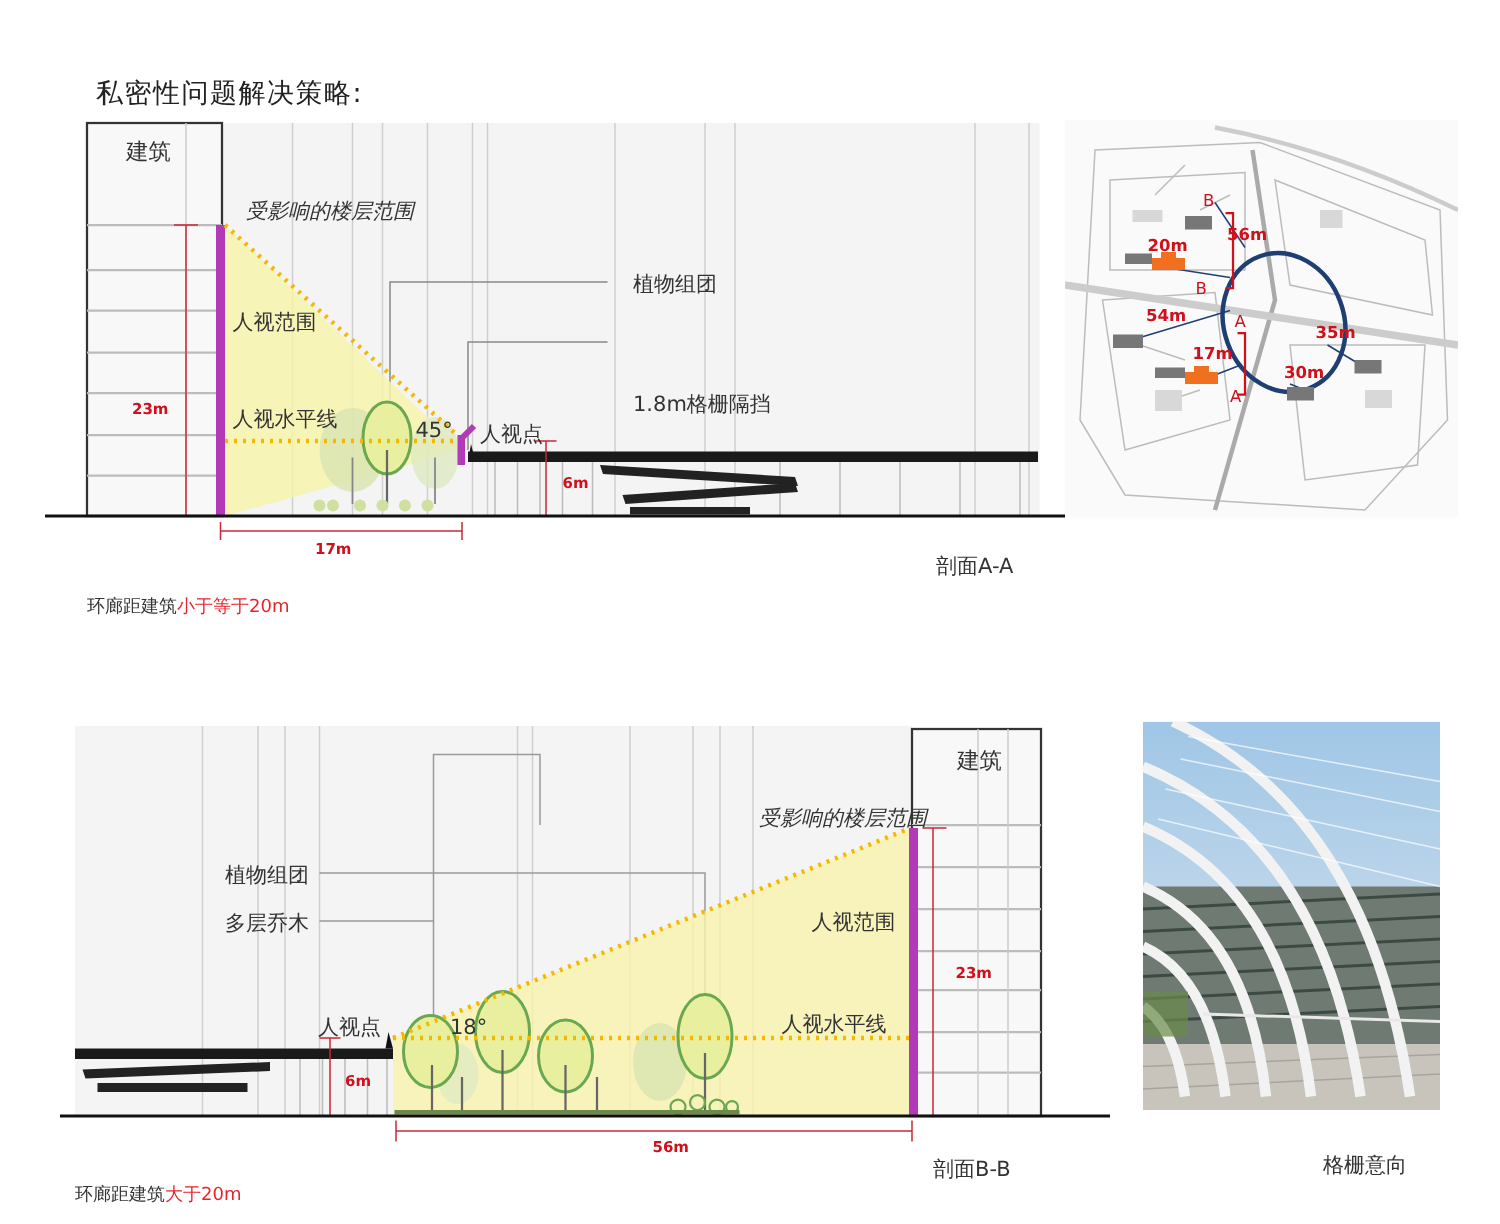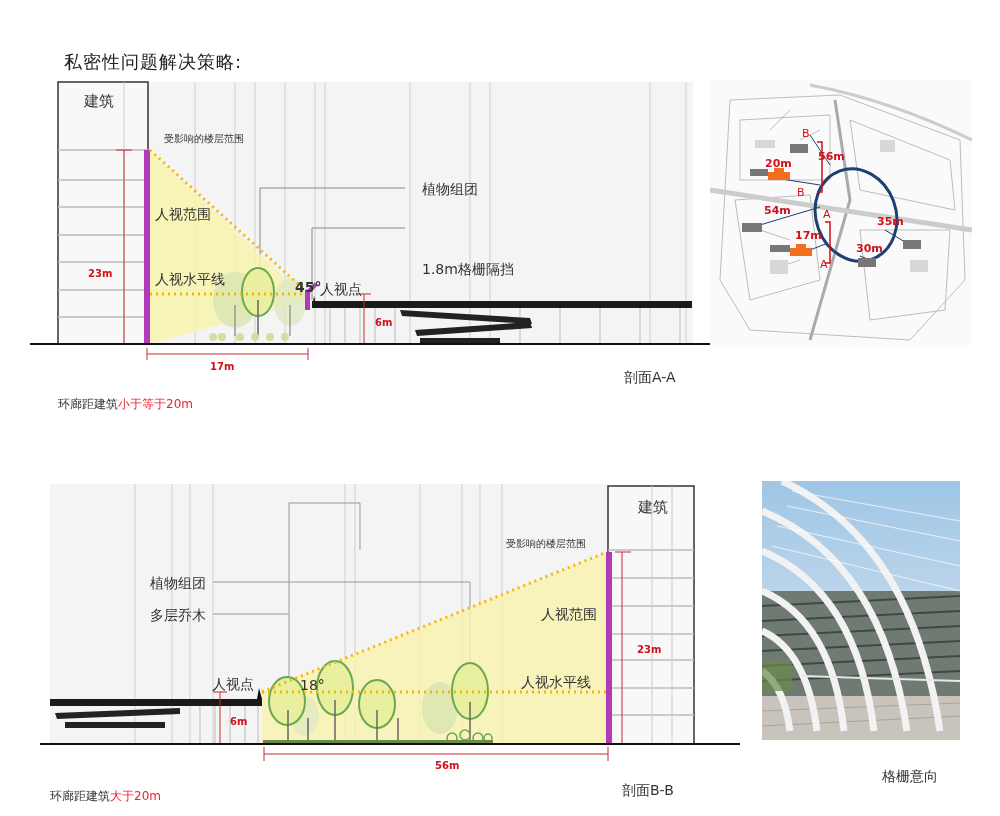--- a/index.html
+++ b/index.html
@@ -1,21 +1,21 @@
 <!DOCTYPE html>
 <html><head>
 <meta charset="utf-8">
 <style>
   html, body { margin:0; padding:0; background:#ffffff; }
   body { width:1000px; height:816px; position:relative; overflow:hidden;
          font-family:"DejaVu Sans", "Liberation Sans", sans-serif; color:#333; }
   .abs { position:absolute; }
   .title { left:64px; top:14px; font-size:18px; font-weight:normal; color:#222; letter-spacing:1px;margin-top:36px; }
   .label { font-size:14px; color:#333; white-space:nowrap; }
-  .label-sm { font-size:10px; color:#333; white-space:nowrap; }
+  .label-sm { font-size:14px; color:#333; white-space:nowrap;font-style:italic; }
   .dim { font-size:10px; color:#d0101a; font-weight:bold; white-space:nowrap; }
   .caption { font-size:12px; color:#333; white-space:nowrap; }
   .caption .red { color:#e8242b; }
   .sec-name { font-size:14px; color:#333; white-space:nowrap; }
   svg text { font-family:"DejaVu Sans", "Liberation Sans", sans-serif; }
   .map-box { left:710px; top:80px; width:262px; height:265px; background:#fafafa; overflow:hidden; }
   .photo-box { left:762px; top:481px; width:198px; height:259px; overflow:hidden; }
 </style>
 </head>
 <body>
@@ -126,21 +126,21 @@
     </g>
   </svg>
 
   <div class="abs" style="left:84px;top:92px;font-size:15px;color:#333;">建筑</div>
   <div class="abs label-sm" style="left:164px;top:132px;">受影响的楼层范围</div>
   <div class="abs label" style="left:155px;top:206px;">人视范围</div>
   <div class="abs label" style="left:155px;top:271px;">人视水平线</div>
   <div class="abs label" style="left:422px;top:181px;">植物组团</div>
   <div class="abs label" style="left:422px;top:221px;margin-top:40px;">1.8m格栅隔挡</div>
   <div class="abs label" style="left:320px;top:281px;">人视点</div>
-  <div class="abs label" style="left:295px;top:279px;font-weight:bold;">45°</div>
+  <div class="abs label" style="left:277px;top:279px;font-weight:normal;">45°</div>
   <div class="abs dim" style="left:88px;top:268px;">23m</div>
   <div class="abs dim" style="left:375px;top:317px;">6m</div>
   <div class="abs dim" style="left:210px;top:361px;">17m</div>
   <div class="abs sec-name" style="left:624px;top:369px;text-align:right;">剖面A-A</div>
   <div class="abs caption" style="left:58px;top:396px;">
     <span>环廊距建筑</span><span class="red">小于等于20m</span>
   </div>
 </div>
 
 <div class="abs map-box">
@@ -309,21 +309,21 @@
   <div class="abs label-sm" style="left:506px;top:67px;">受影响的楼层范围</div>
   <div class="abs label" style="left:541px;top:136px;">人视范围</div>
   <div class="abs label" style="left:521px;top:204px;">人视水平线</div>
   <div class="abs label" style="left:150px;top:105px;">植物组团</div>
   <div class="abs label" style="left:150px;top:137px;">多层乔木</div>
   <div class="abs label" style="left:212px;top:206px;">人视点</div>
   <div class="abs label" style="left:300px;top:207px;">18°</div>
   <div class="abs dim" style="left:637px;top:174px;">23m</div>
   <div class="abs dim" style="left:230px;top:246px;">6m</div>
   <div class="abs dim" style="left:435px;top:290px;">56m</div>
-  <div class="abs sec-name" style="left:622px;top:312px;">剖面B-B</div>
+  <div class="abs sec-name" style="left:622px;top:301px;">剖面B-B</div>
   <div class="abs caption" style="left:50px;top:318px;">
     <span>环廊距建筑</span><span class="red">大于20m</span>
   </div>
 </div>
 
 <div class="abs photo-box">
   <svg width="198" height="259">
     <defs>
       <linearGradient id="sky" x1="0" y1="0" x2="0" y2="1">
         <stop offset="0" stop-color="#9fc6e6"></stop>

